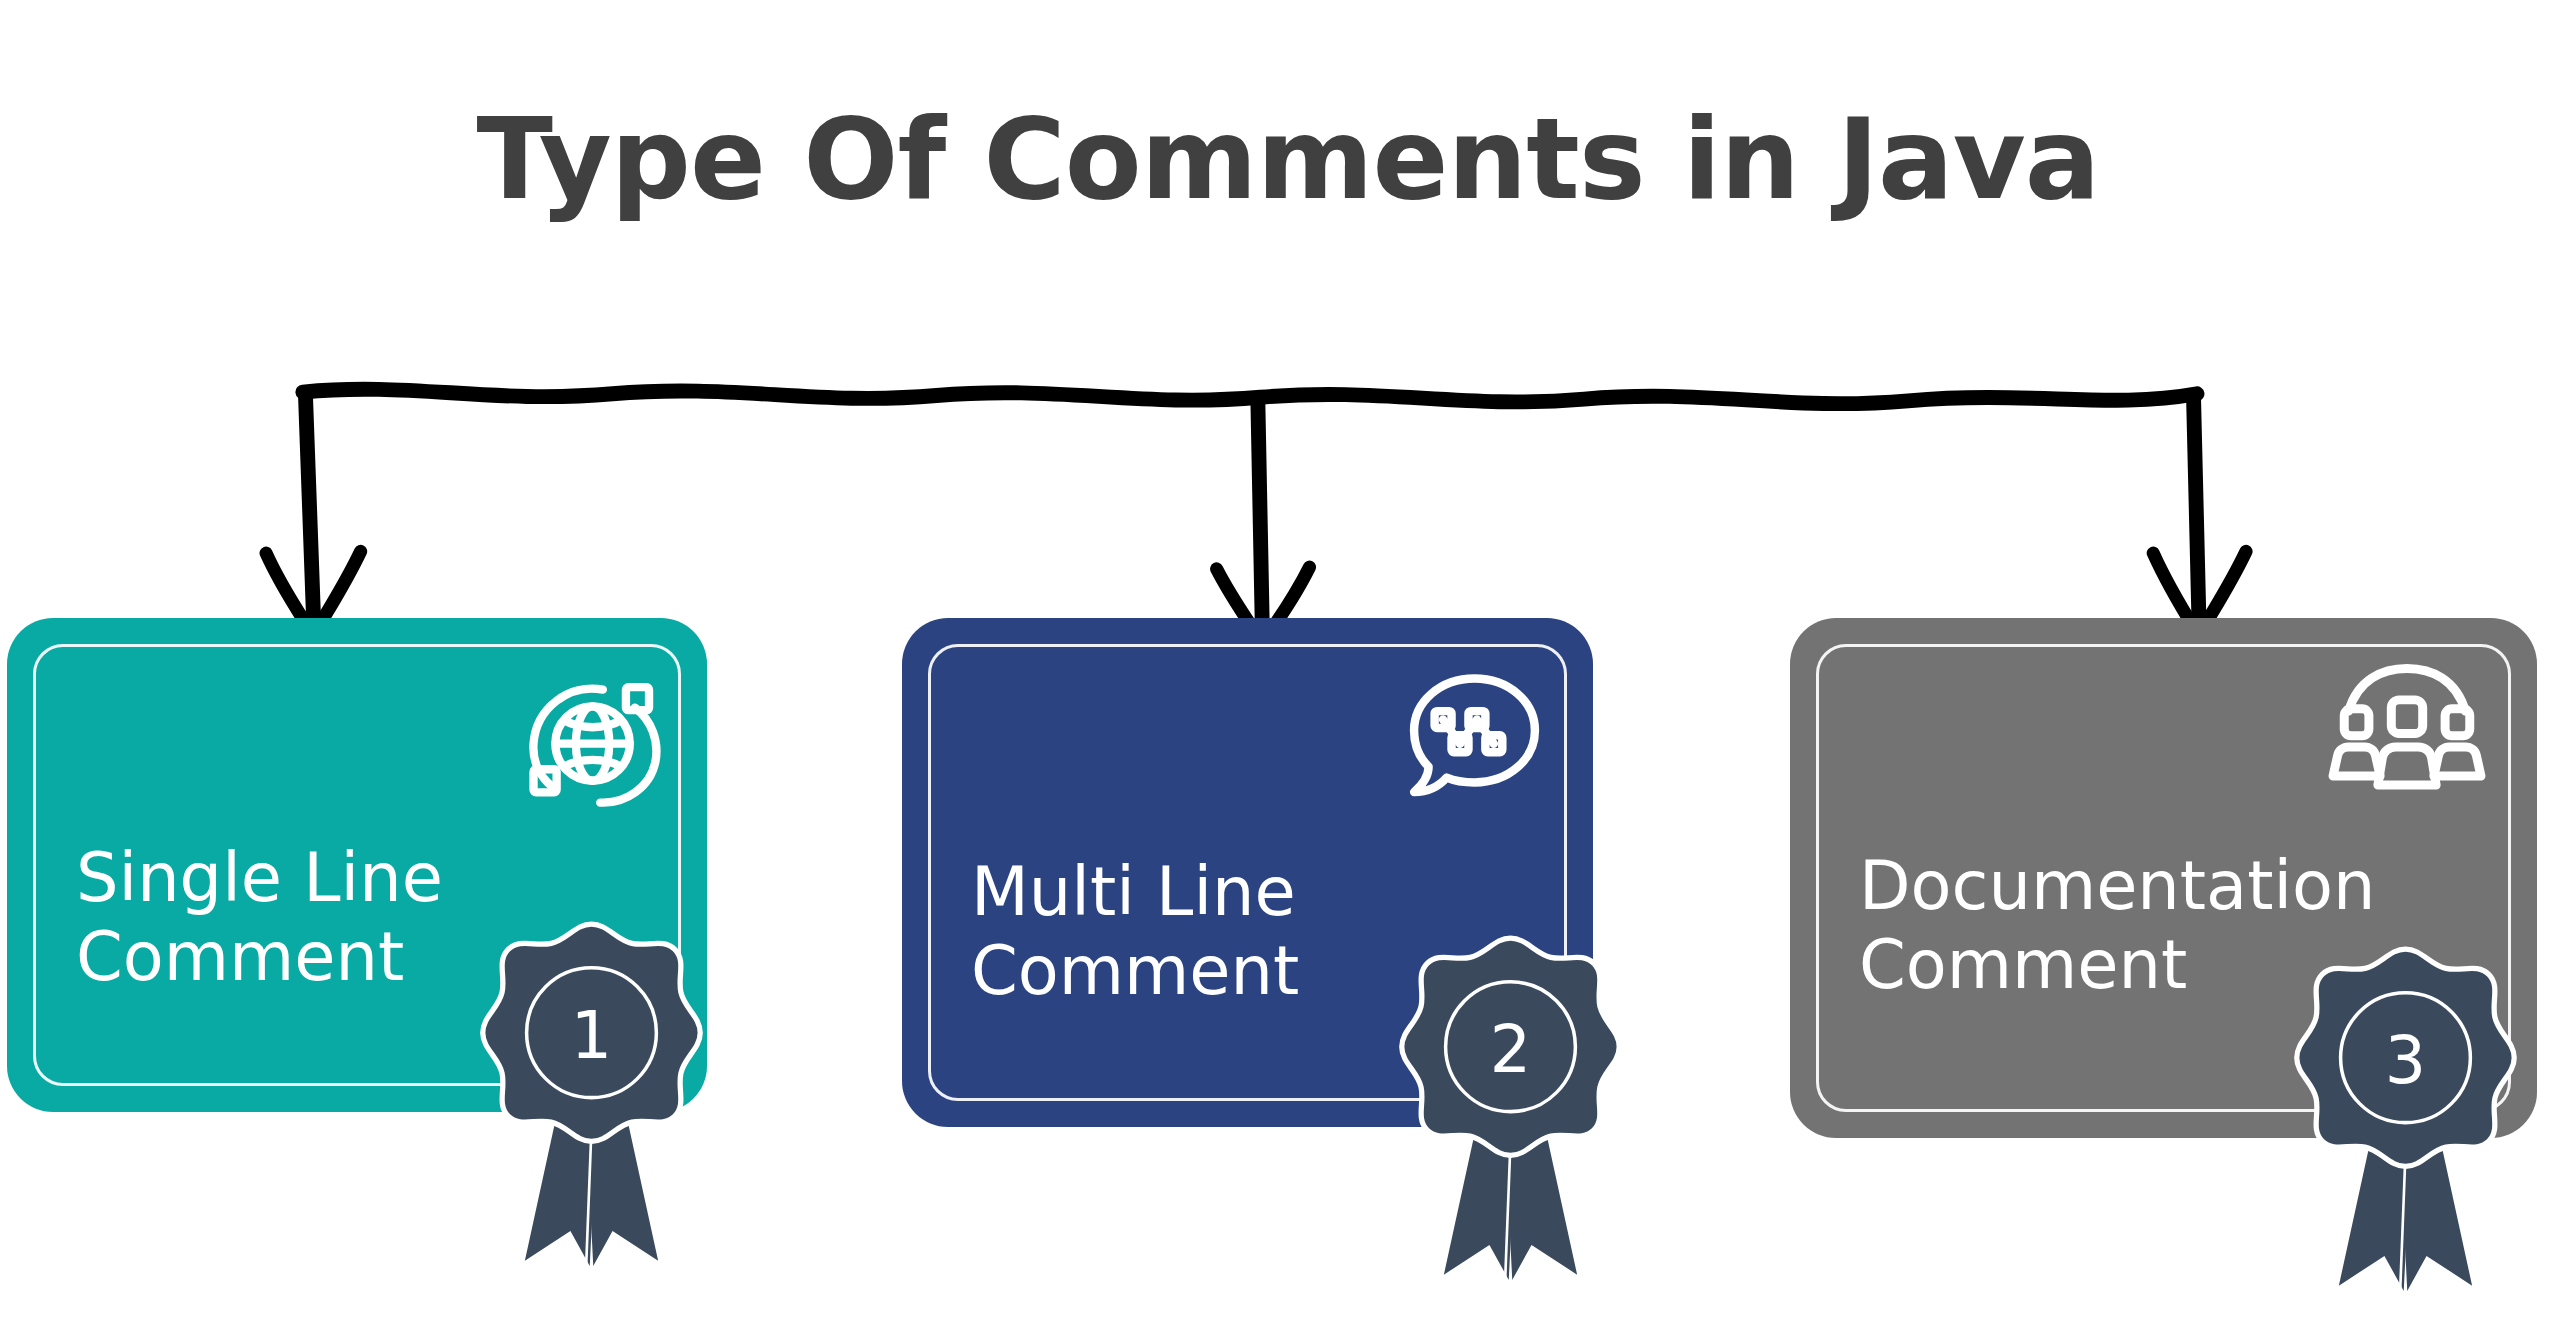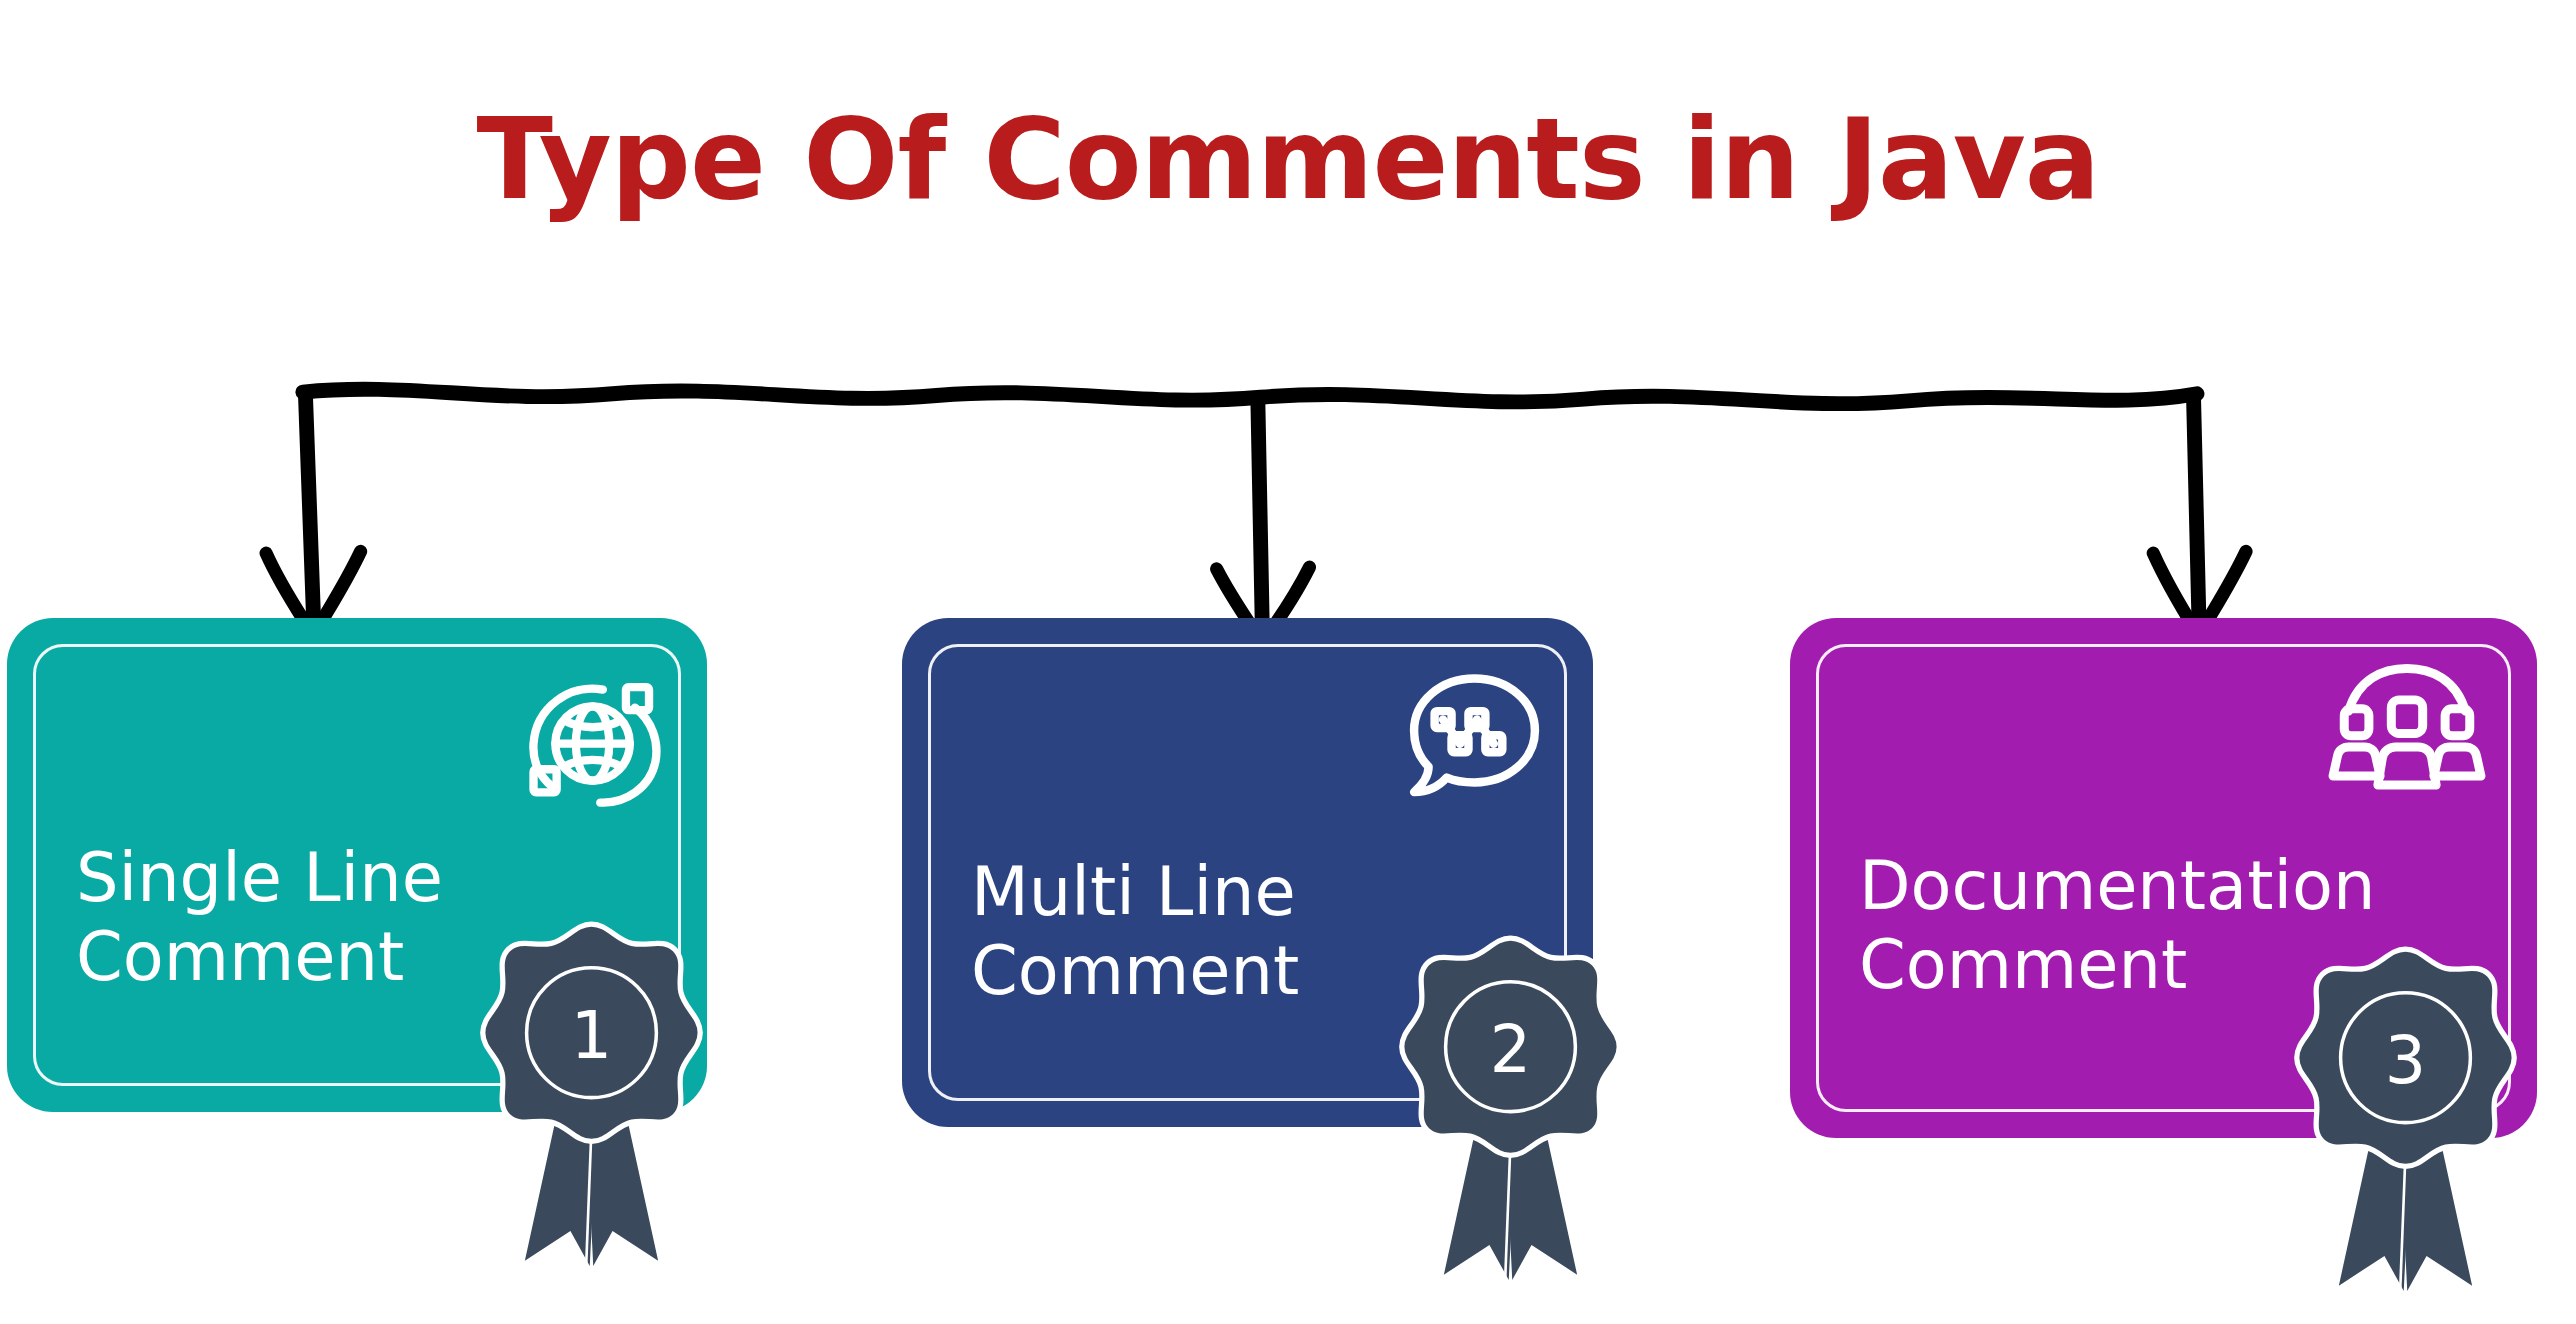--- a/index.html
+++ b/index.html
@@ -23,21 +23,21 @@
     position: absolute;
     left: 0;
     top: 103px;
     width: 2576px;
     text-align: center;
     font-family: "DejaVu Sans", sans-serif;
     font-weight: bold;
     font-size: 112px;
     line-height: 1.0;
     letter-spacing: -0.9px;
-    color: #b91c1c;
+    color: #404040;
     white-space: nowrap;
   }
 
   
   #connector {
     position: absolute;
     left: 0;
     top: 350px;
     width: 2576px;
     height: 289px;
@@ -71,21 +71,21 @@
     white-space: pre-line;
   }
   .card-icon {
     position: absolute;
     top: 46px;
   }
 
   
   #card-1 { left: 7px;    top: 618px; width: 700px;  height: 494px;  background: #0aaaa4; }
   #card-2 { left: 902px; top: 618px; width: 691px;  height: 509px;  background: #2b4380; }
-  #card-3 { left: 1790px; top: 618px; width: 747px;  height: 520px;  background: #a21caf; }
+  #card-3 { left: 1790px; top: 618px; width: 747px;  height: 520px;  background: #737373; }
 
   #card-1 .card-label { top: 221px; }
   #card-2 .card-label { top: 235px; }
   #card-3 .card-label { top: 229px; }
 
   #card-1 .card-icon { right: 40px; width: 154px; height: 154px; }
   #card-2 .card-icon { right: 46px; width: 145px; height: 145px; }
   #card-3 .card-icon { right: 51px; width: 158px; height: 130px; }
 
   

